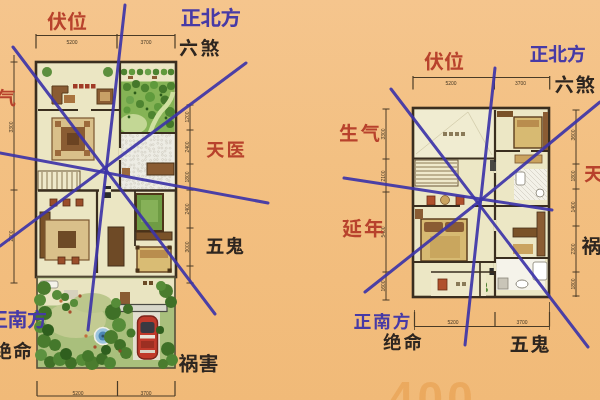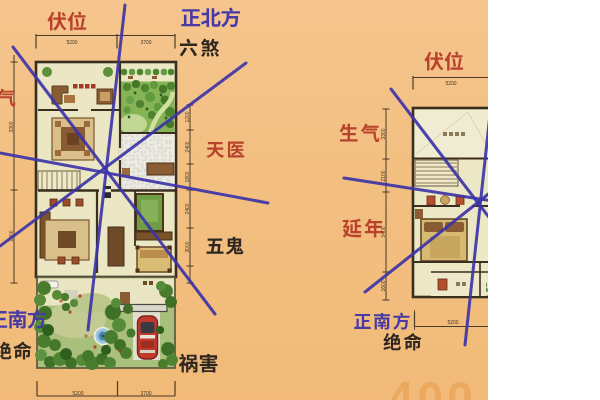--- a/index.html
+++ b/index.html
@@ -1,14 +1,14 @@
 <!DOCTYPE html>
 <html><head><meta charset="utf-8"><style>
 html,body{margin:0;padding:0;}
-#stage{position:relative;width:488px;height:400px;overflow:hidden;
+#stage{position:relative;width:600px;height:400px;overflow:hidden;
 background:linear-gradient(180deg,#f5c58d 0%,#f3c082 40%,#f1ba78 100%);}
 </style></head><body>
 <div id="stage">
 <svg width="600" height="400" viewBox="0 0 600 400" xmlns="http://www.w3.org/2000/svg">
 <defs>
         <clipPath id="bathU">
           <rect x="514" y="169" width="33" height="31"></rect>
         </clipPath>
       </defs>
 <rect x="36" y="62" width="140" height="215" fill="#ebe6c3" stroke="#3a2e1f" stroke-width="2.6"></rect>

